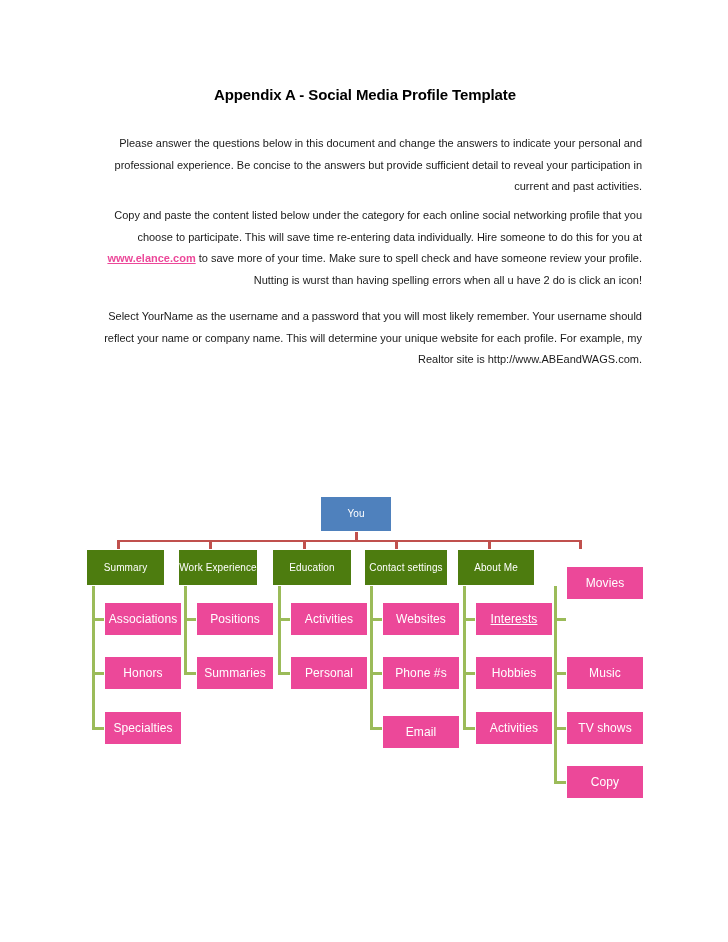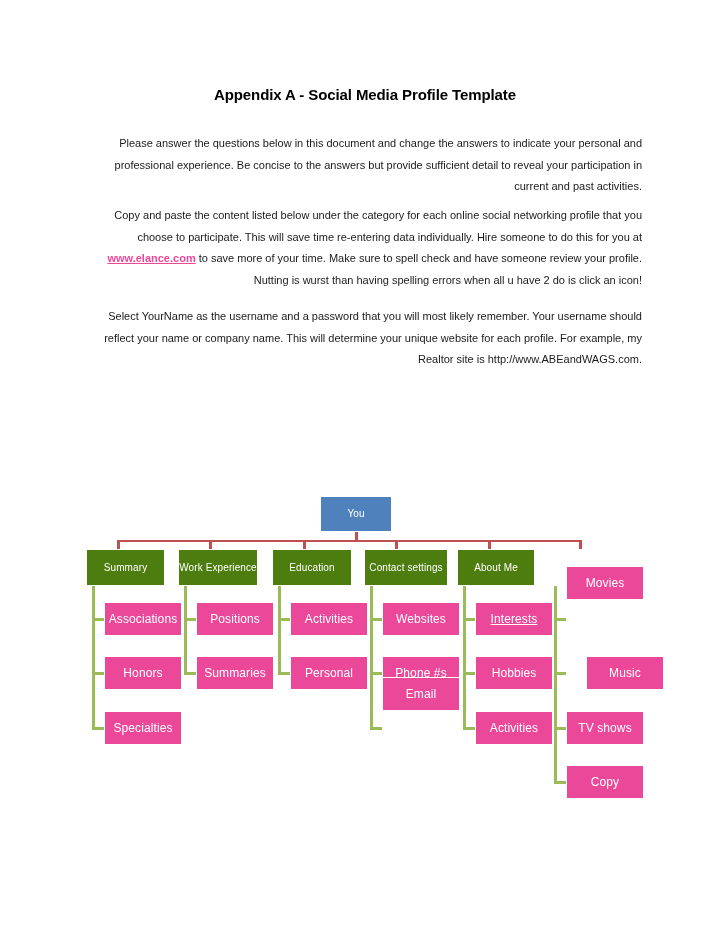--- a/index.html
+++ b/index.html
@@ -144,33 +144,33 @@
       <div class="node lvl2" style="left: 290px; top: 602px; width: 78px; height: 34px;">Activities</div>
       <div class="conn g" style="left: 278px; top: 671.5px; width: 12px; height: 3px;"></div>
       <div class="node lvl2" style="left: 290px; top: 656px; width: 78px; height: 34px;">Personal</div>
       <div class="node lvl1" style="left: 364px; top: 549px; width: 84px; height: 37px;">Contact settings</div>
       <div class="conn g" style="left: 370px; top: 586px; width: 3px; height: 142px;"></div>
       <div class="conn g" style="left: 370px; top: 617.5px; width: 12px; height: 3px;"></div>
       <div class="node lvl2" style="left: 382px; top: 602px; width: 78px; height: 34px;">Websites</div>
       <div class="conn g" style="left: 370px; top: 671.5px; width: 12px; height: 3px;"></div>
       <div class="node lvl2" style="left: 382px; top: 656px; width: 78px; height: 34px;">Phone #s</div>
       <div class="conn g" style="left: 370px; top: 726.5px; width: 12px; height: 3px;"></div>
-      <div class="node lvl2" style="left: 382px; top: 677px; width: 78px; height: 34px;">Email</div>
+      <div class="node lvl2" style="left: 382px; top: 715px; width: 78px; height: 34px;">Email</div>
       <div class="node lvl1" style="left: 457px; top: 549px; width: 78px; height: 37px;">About Me</div>
       <div class="conn g" style="left: 463px; top: 586px; width: 3px; height: 142px;"></div>
       <div class="conn g" style="left: 463px; top: 617.5px; width: 12px; height: 3px;"></div>
       <div class="node lvl2" style="left: 475px; top: 602px; width: 78px; height: 34px; text-decoration: underline;">Interests</div>
       <div class="conn g" style="left: 463px; top: 671.5px; width: 12px; height: 3px;"></div>
       <div class="node lvl2" style="left: 475px; top: 656px; width: 78px; height: 34px;">Hobbies</div>
       <div class="conn g" style="left: 463px; top: 726.5px; width: 12px; height: 3px;"></div>
       <div class="node lvl2" style="left: 475px; top: 711px; width: 78px; height: 34px;">Activities</div>
       <div class="conn g" style="left: 554px; top: 586px; width: 3px; height: 196px;"></div>
       <div class="conn g" style="left: 554px; top: 617.5px; width: 12px; height: 3px;"></div>
       <div class="node lvl2" style="left: 566px; top: 566px; width: 78px; height: 34px;">Movies</div>
       <div class="conn g" style="left: 554px; top: 671.5px; width: 12px; height: 3px;"></div>
-      <div class="node lvl2" style="left: 586px; top: 656px; width: 78px; height: 34px;">Music</div>
+      <div class="node lvl2" style="left: 566px; top: 656px; width: 78px; height: 34px;">Music</div>
       <div class="conn g" style="left: 554px; top: 726.5px; width: 12px; height: 3px;"></div>
       <div class="node lvl2" style="left: 566px; top: 711px; width: 78px; height: 34px;">TV shows</div>
       <div class="conn g" style="left: 554px; top: 780.5px; width: 12px; height: 3px;"></div>
       <div class="node lvl2" style="left: 566px; top: 765px; width: 78px; height: 34px;">Copy</div>
     </div>
 
 </div>
 
 </body></html>

